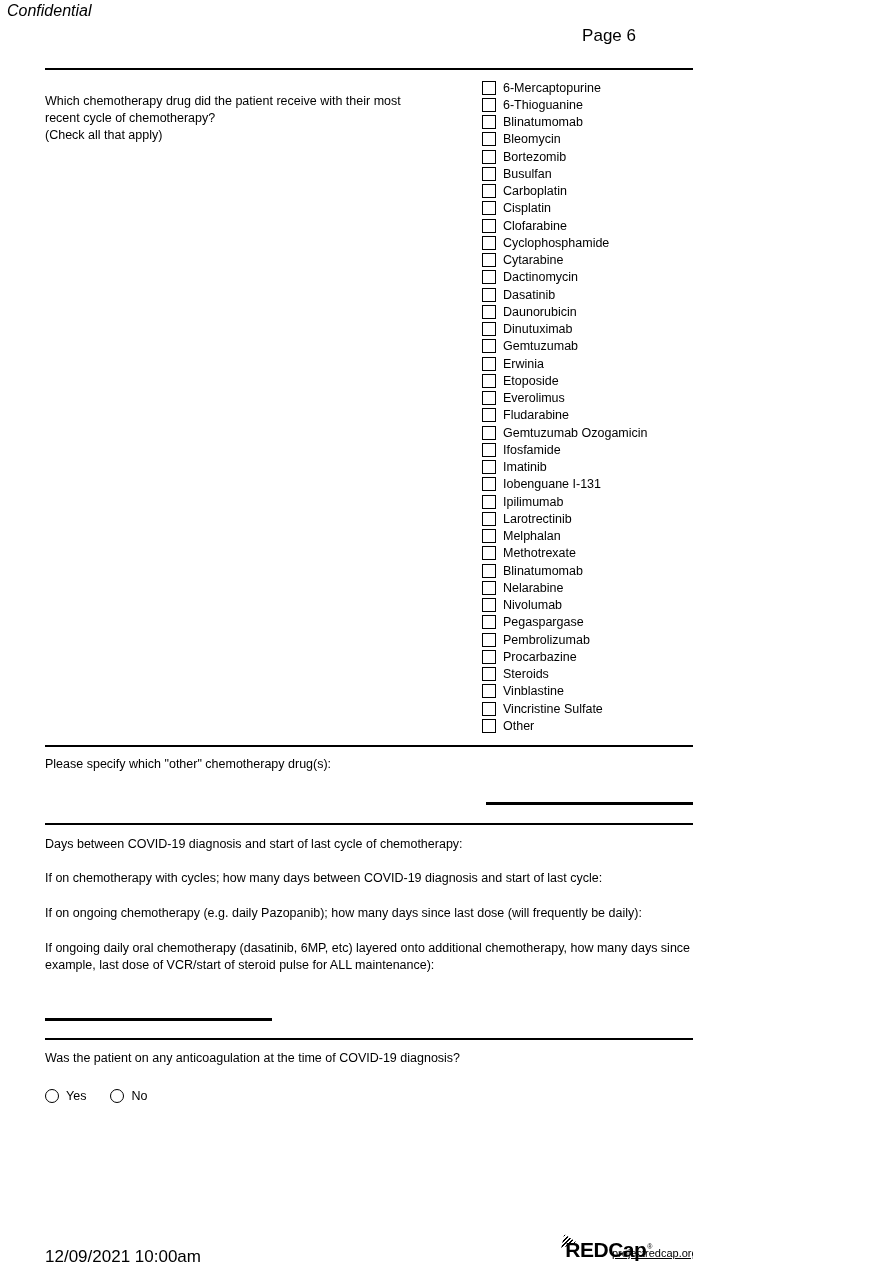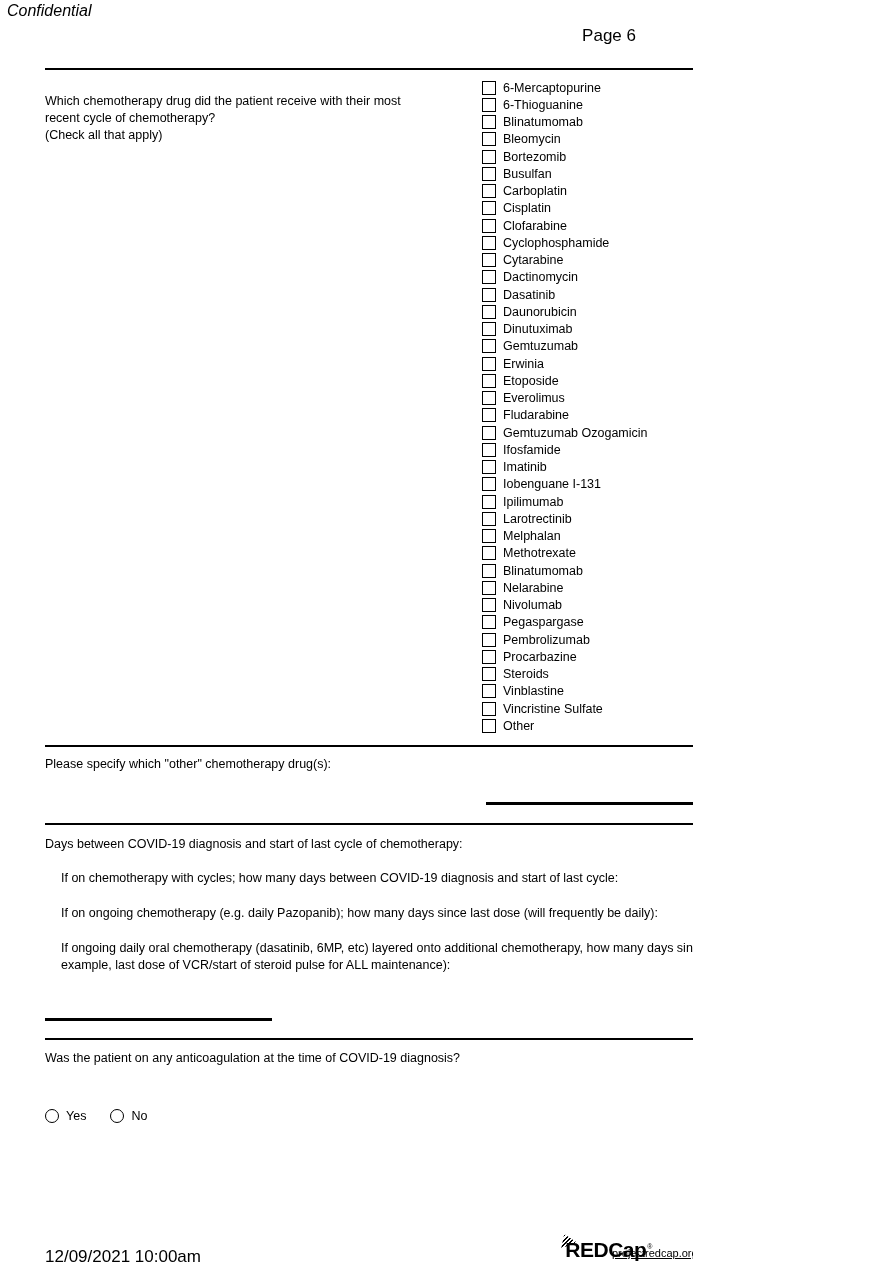--- a/index.html
+++ b/index.html
@@ -22,27 +22,27 @@
   .chk{width:12px;height:12px;border:1.4px solid #000;margin-right:7px;flex:none;background:#fff;}
   .chk-label{white-space:nowrap;}
   
   .s2{height:78px;}
   .q2-label{padding-top:10px;}
   .ans-line{position:absolute;height:0;border-bottom:3px solid #000;}
   .ans-other{left:441px;top:55px;width:277px;}
   
   .s3{height:215px;}
   .q3-label{margin:12px 0 0;line-height:15px;}
-  .prompt{margin:18px 16px 0;line-height:17px;}
+  .prompt{margin:18px 0 0;line-height:17px;}
   .ans-days{left:0;top:193px;width:227px;}
   
   .s4{height:180px;}
   .q4-label{margin:11px 0 0;line-height:15px;}
   .radio-row{display:flex;align-items:center;margin-top:23px;}
-  .radio-opt{display:flex;align-items:center;margin-right:24px;margin-top:20px;}
+  .radio-opt{display:flex;align-items:center;margin-right:24px;}
   .radio{width:12px;height:12px;border:1.3px solid #000;border-radius:50%;margin-right:7px;background:#fff;flex:none;}
   
   .f-time{position:absolute;left:45px;top:1247px;font-size:17px;}
   .f-url{position:absolute;left:612px;top:1247px;font-size:11px;text-decoration:underline;}
   .logo{position:absolute;right:41px;top:1238px;font-weight:bold;font-size:21px;letter-spacing:-0.5px;white-space:nowrap;}
   .logo-flag{
     position:absolute;left:-4px;top:-4px;width:16px;height:14px;
     background:repeating-linear-gradient(135deg,#000 0 1.2px,rgba(0,0,0,0) 1.2px 3px);
     clip-path:polygon(0 100%,18% 0,100% 62%);
   }

